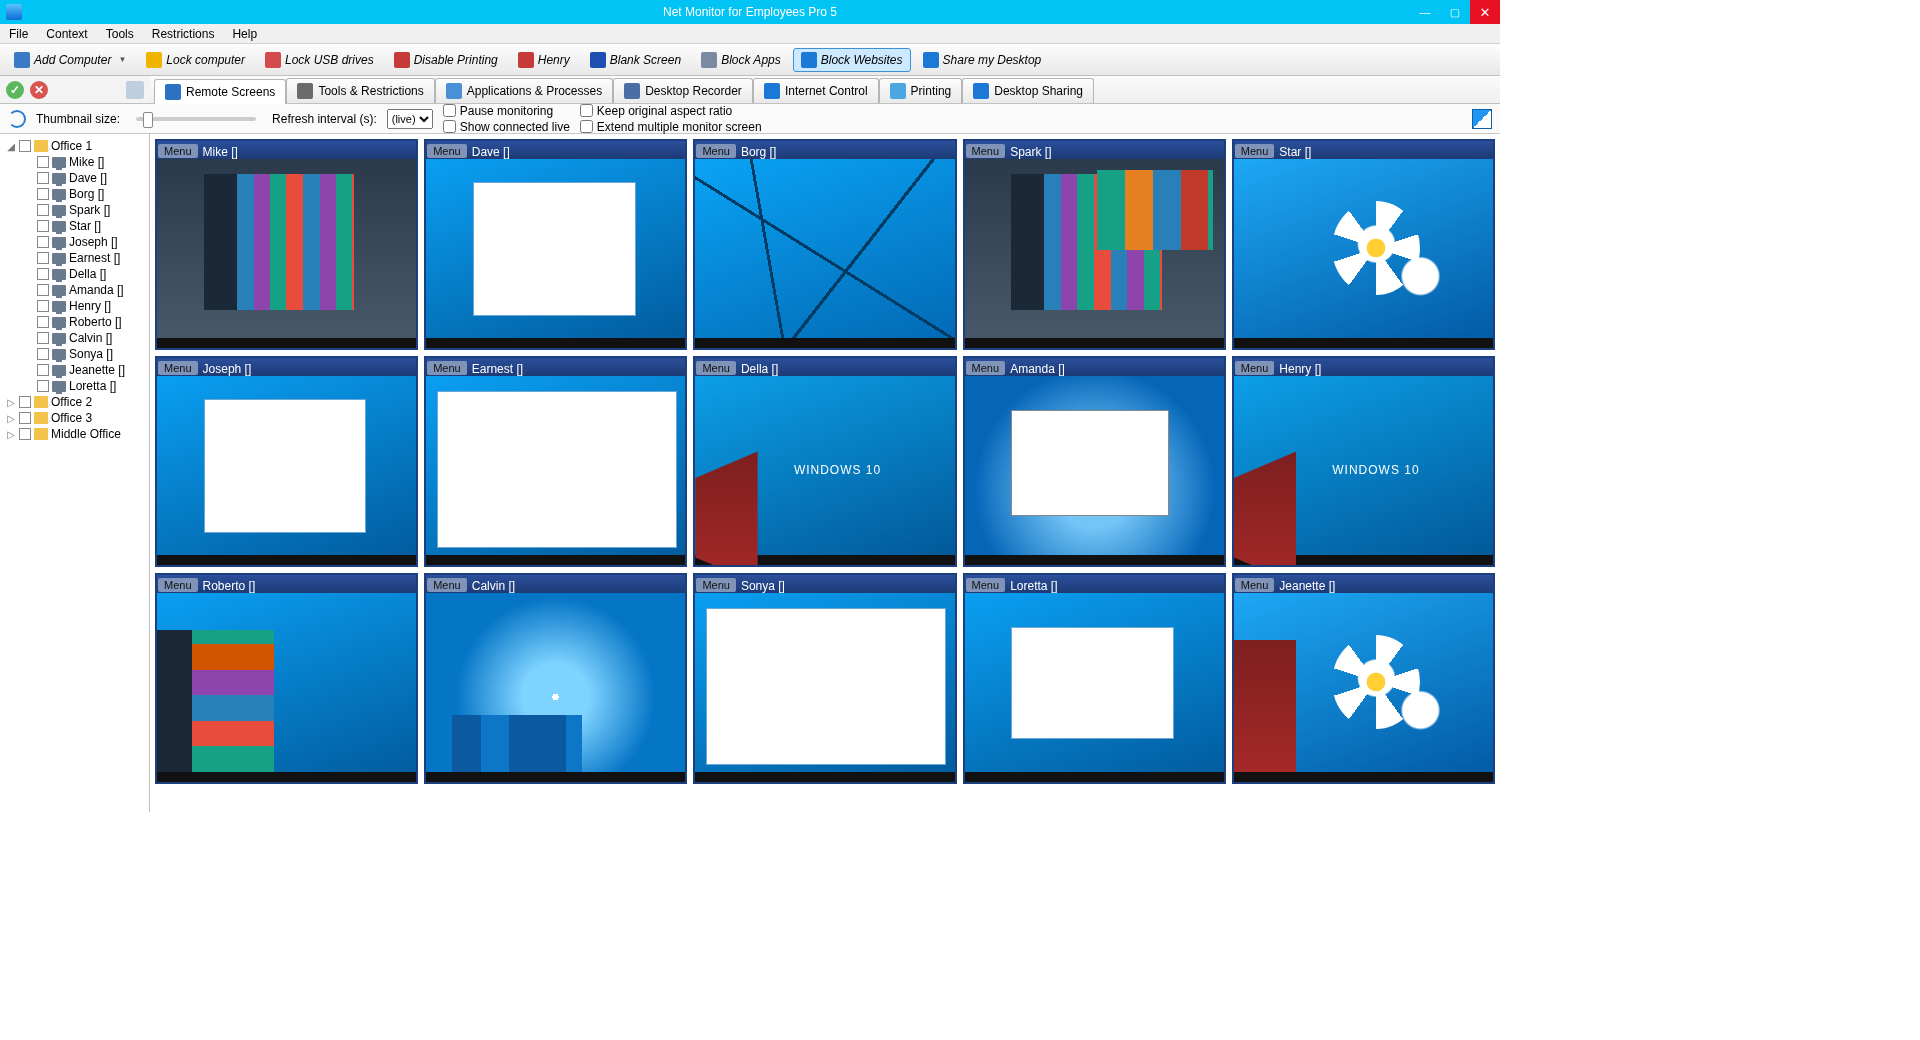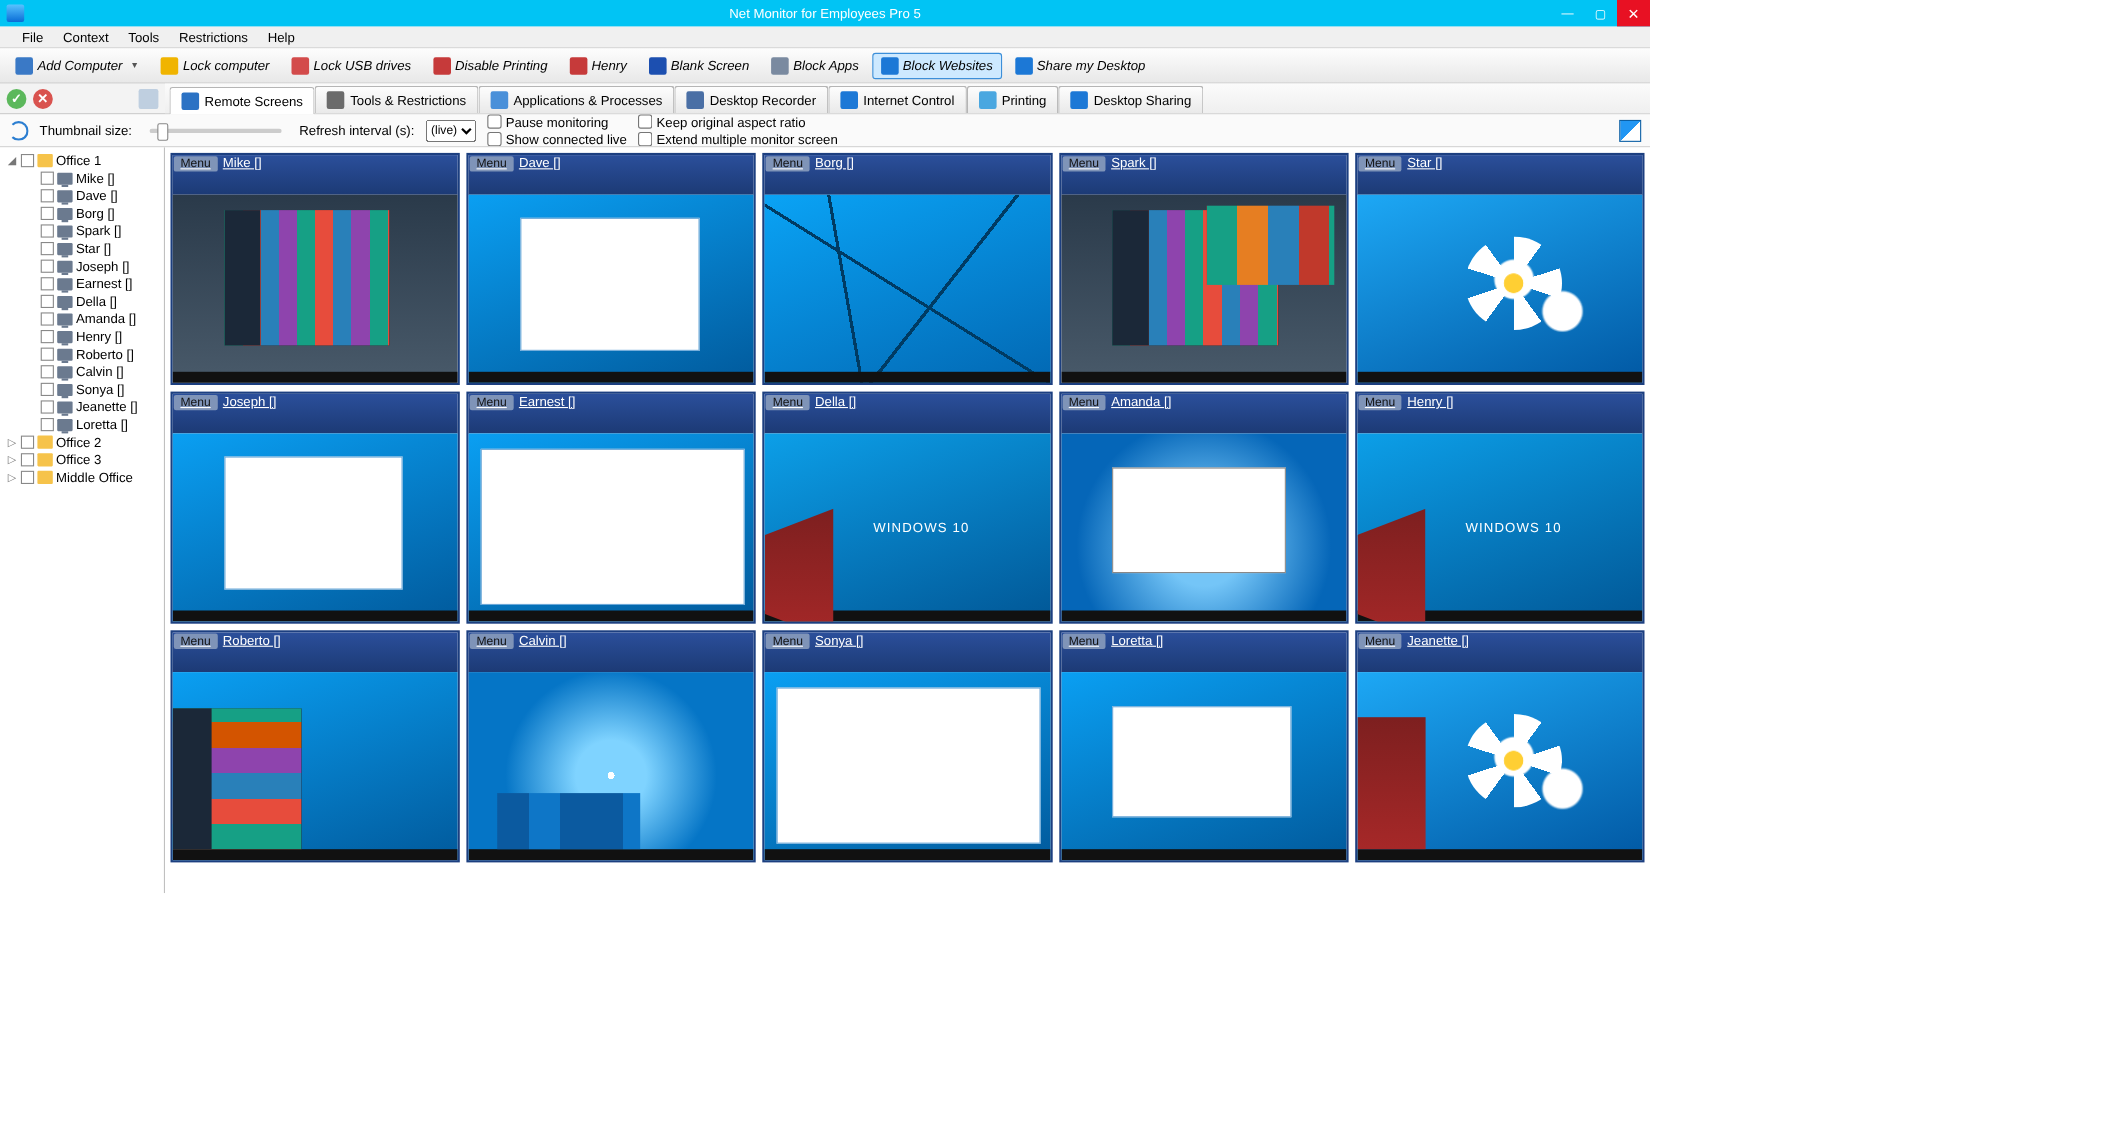--- a/index.html
+++ b/index.html
@@ -7,21 +7,21 @@
 
 
 .titlebar { height: 24px; background: #01c4f4; display: flex; align-items: center; color: #fff; position: relative; }
 .titlebar .appicon { width: 16px; height: 16px; margin: 0 6px; background: linear-gradient(#59c3ff,#0a6cd6); border-radius: 2px; }
 .titlebar .title { position: absolute; left: 50%; transform: translateX(-50%); font-size: 12px; }
 .titlebar .winctrls { margin-left: auto; display: flex; }
 .titlebar .winctrls div { width: 30px; height: 24px; display: flex; align-items: center; justify-content: center; font-family: Arial; font-size: 11px; }
 .titlebar .winctrls .close { background: #e81123; color: #fff; font-size: 13px; }
 
 
-.menubar { height: 20px; background: #f0f0f0; display: flex; align-items: center; padding: 0 12px; gap: 2px; border-bottom: 1px solid #d0d0d0; }
+.menubar { height: 20px; background: #f0f0f0; display: flex; align-items: center; padding: 0 1px; gap: 2px; border-bottom: 1px solid #d0d0d0; }
 .menubar span { padding: 2px 8px; cursor: default; }
 
 
 .toolbar { height: 32px; background: linear-gradient(#fdfdfd,#e8e8e8); border-bottom: 1px solid #c0c0c0; display: flex; align-items: center; padding: 0 6px; gap: 4px; }
 .tbtn { display: flex; align-items: center; gap: 4px; padding: 3px 7px; border: 1px solid transparent; border-radius: 3px; cursor: default; font-style: italic; }
 .tbtn.active { border-color: #3c8fd9; background: #cde9ff; }
 .tico { width: 16px; height: 16px; display: inline-block; border-radius: 2px; }
 .dd { font-size: 8px; margin-left: 3px; color: #555; }
 
 
@@ -55,21 +55,21 @@
 .tnode .chk { width:12px;height:12px;border:1px solid #888;display:inline-block; }
 .tnode .fico{ width:14px;height:12px;background:#f6c34a;border-radius:1px;display:inline-block; }
 .tnode .cico{ width:14px;height:11px;background:#6b7a8f;border-radius:1px;display:inline-block;position:relative; }
 .tnode .cico::after{content:'';position:absolute;left:4px;top:11px;width:6px;height:2px;background:#6b7a8f;}
 .tnode.child{ padding-left:22px; }
 
 
 .grid { flex:1; overflow:auto; background:#fff; padding:3px; }
 .gridinner{ display:grid; grid-template-columns: repeat(5, 1fr); gap:6px; padding:2px; }
 .tile { border:2px solid #1c3f80; background:#fff; display:flex; flex-direction:column; height:211px; }
-.tilehdr{ height:36px; background:linear-gradient(#2b4f9b,#1c3a75); color:#fff; display:flex; align-items:flex-start; font-size:11px;text-decoration:underline; }
+.tilehdr{ height:18px; background:linear-gradient(#2b4f9b,#1c3a75); color:#fff; display:flex; align-items:flex-end; font-size:11px; }
 .tilehdr .menu{ background:#7f94b8; color:#111; padding:1px 6px; margin:1px; border-radius:2px; cursor:default; font-size:11px;}
 .tilehdr .name{ margin-left:4px; }
 .screen{ flex:1; background:#0573c3; position:relative; overflow:hidden; }
 
 
 .sc-win10dark{ background:linear-gradient(#2a3a4a,#495a6a); }
 .sc-win10dark::before{content:'';position:absolute;left:18%;top:8%;width:58%;height:72%;background:
   linear-gradient(90deg,#1b2838 0 22%, transparent 22%),
   repeating-linear-gradient(90deg,#16a085 0 11%,#e74c3c 11% 22%,#2980b9 22% 33%,#8e44ad 33% 44%);
   background-color:#222;}

